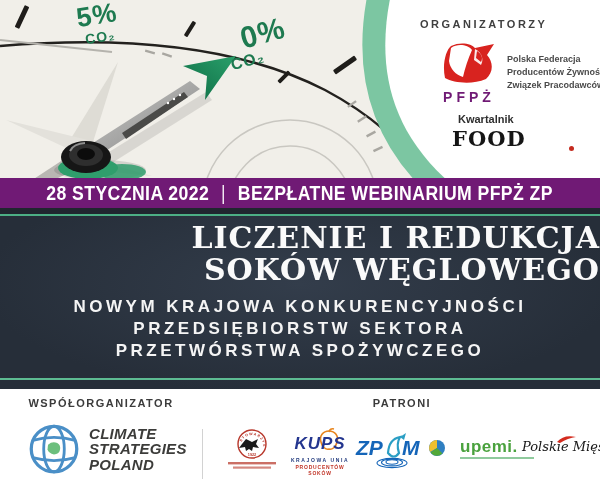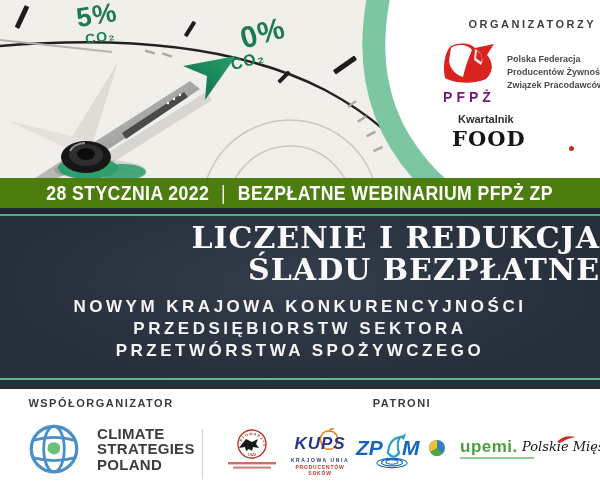--- a/index.html
+++ b/index.html
@@ -11,54 +11,54 @@
   .hero{position:absolute;left:0;top:0;width:600px;height:178px;background:#f1efe9;}
   .hero svg.art{position:absolute;left:0;top:0;}
   .gauge-label{position:absolute;color:#1e7a50;font-weight:bold;line-height:1;text-align:center;}
   .lbl5{left:56px;top:2px;width:84px;transform:rotate(-9deg);}
   .lbl5 .big{font-size:27px;letter-spacing:1px;}
   .lbl5 .small{font-size:14px;margin-top:1px;letter-spacing:1px;}
   .lbl0{left:226px;top:17px;width:84px;transform:rotate(-15deg);text-align:left;}
   .lbl0 .big{font-size:30px;padding-left:16px;letter-spacing:1px;}
   .lbl0 .small{font-size:16px;margin-top:0px;letter-spacing:1px;}
   .organizers{position:absolute;left:420px;top:0;width:180px;height:178px;}
-  .org-heading{position:absolute;top:18px;left:0;width:176px;text-align:right;
+  .org-heading{position:absolute;top:18px;left:0;width:176px;text-align:left;
     font-size:11px;font-weight:bold;letter-spacing:2.5px;color:#3f3f3f;}
   .pfpz-row{position:absolute;top:42px;left:20px;display:flex;gap:9px;align-items:flex-start;}
   .pfpz-box{width:58px;text-align:center;}
   .pfpz-abbr{font-size:14px;font-weight:bold;letter-spacing:4px;color:#701a75;margin-top:1px;}
   .pfpz-lines{font-size:9px;font-weight:bold;color:#4a4a4a;line-height:13px;white-space:nowrap;padding-top:11px;}
   .foodlex{position:absolute;top:113px;left:32px;}
   .kwartalnik{font-size:11px;font-weight:bold;color:#2e2e2e;margin-left:6px;}
   .fl-brand{display:flex;align-items:flex-start;margin-top:1px;gap:40px;}
   .fl-food{font-family:"DejaVu Serif",serif;font-weight:bold;font-size:21px;letter-spacing:1px;color:#151515;}
   .fl-dot{width:5px;height:5px;border-radius:50%;background:#c42b1f;margin:0 2px 4px 3px;align-self:flex-end;}
   .fl-lex{font-family:"DejaVu Serif",serif;font-style:italic;font-weight:bold;font-size:25px;color:#151515;}
   
-  .banner{position:absolute;left:0;top:178px;width:600px;height:30px;background:#4d7c0f;
+  .banner{position:absolute;left:0;top:178px;width:600px;height:30px;background:#701a75;
     display:flex;align-items:center;justify-content:center;}
   .banner-text{display:flex;align-items:center;transform:scaleX(.84);
     font-size:21px;font-weight:bold;color:#fff;white-space:nowrap;letter-spacing:.5px;}
   .banner-sep{margin:0 14px;font-weight:normal;opacity:.9;}
   
   .navy{position:absolute;left:0;top:208px;width:600px;height:181px;
     background:radial-gradient(ellipse at 50% 42%, #333d4b 0%, #262e39 75%);}
   .navy-strip{position:absolute;left:0;top:0;width:600px;height:6px;background:#20262f;}
   .navy-line-top{position:absolute;left:0;top:6px;width:600px;height:2px;background:#4caf85;}
   .navy-line-bottom{position:absolute;left:0;bottom:9px;width:600px;height:2px;background:#5dbb92;}
   .title-wrap{position:absolute;left:0;top:14px;width:600px;text-align:right;color:#fafafa;}
   .title-line{font-family:"DejaVu Serif",serif;font-weight:bold;font-size:30px;line-height:32px;letter-spacing:1px;}
   .subtitle-wrap{position:absolute;left:0;top:88px;width:600px;text-align:center;color:#f5f5f5;}
   .subtitle-line{font-size:17px;font-weight:bold;line-height:22px;letter-spacing:3.5px;white-space:nowrap;}
   
   .footer{position:absolute;left:0;top:389px;width:600px;height:109px;background:#fff;}
   .footer-heading{position:absolute;font-size:11px;font-weight:bold;letter-spacing:1.5px;color:#3b3b3b;text-align:center;}
   .h-coorg{left:26px;top:8px;width:150px;}
   .h-patroni{left:358px;top:8px;width:88px;}
-  .climate{position:absolute;left:28px;top:34px;display:flex;align-items:center;gap:17px;}
+  .climate{position:absolute;left:28px;top:34px;display:flex;align-items:center;gap:9px;font-style:italic;}
   .climate-text{font-size:15px;font-weight:bold;color:#3c3c3a;line-height:15.5px;letter-spacing:.3px;}
   .v-divider{position:absolute;left:202px;top:40px;width:1px;height:50px;background:#d2d2d2;}
   .patron{position:absolute;}
   .p-stow{left:222px;top:40px;}
   .p-kups{left:288px;top:45px;width:64px;text-align:center;}
   .kups-brand{font-size:17px;font-weight:bold;font-style:italic;color:#24368f;letter-spacing:1px;position:relative;z-index:1;}
   .kups-apple{position:absolute;left:28px;top:-6px;z-index:0;}
   .kups-sub1{font-size:5px;font-weight:bold;letter-spacing:1.6px;color:#223a7d;margin-top:3px;}
   .kups-sub2{font-size:5px;font-weight:bold;letter-spacing:.8px;color:#c03427;margin-top:1px;}
   .p-zpm{left:354px;top:42px;}
@@ -197,21 +197,21 @@
       <span class="banner-sep">|</span>
       <span>BEZPŁATNE WEBINARIUM PFPŻ ZP</span>
     </div>
   </div>
 
   <div class="navy">
     <div class="navy-strip"></div>
     <div class="navy-line-top"></div>
     <div class="title-wrap">
       <div class="title-line">LICZENIE I REDUKCJA</div>
-      <div class="title-line">ŚLADU BEZPŁATNE</div>
+      <div class="title-line">SOKÓW WĘGLOWEGO</div>
     </div>
     <div class="subtitle-wrap">
       <div class="subtitle-line">NOWYM KRAJOWA KONKURENCYJNOŚCI</div>
       <div class="subtitle-line">PRZEDSIĘBIORSTW SEKTORA</div>
       <div class="subtitle-line">PRZETWÓRSTWA SPOŻYWCZEGO</div>
     </div>
     <div class="navy-line-bottom"></div>
   </div>
 
   <div class="footer">

